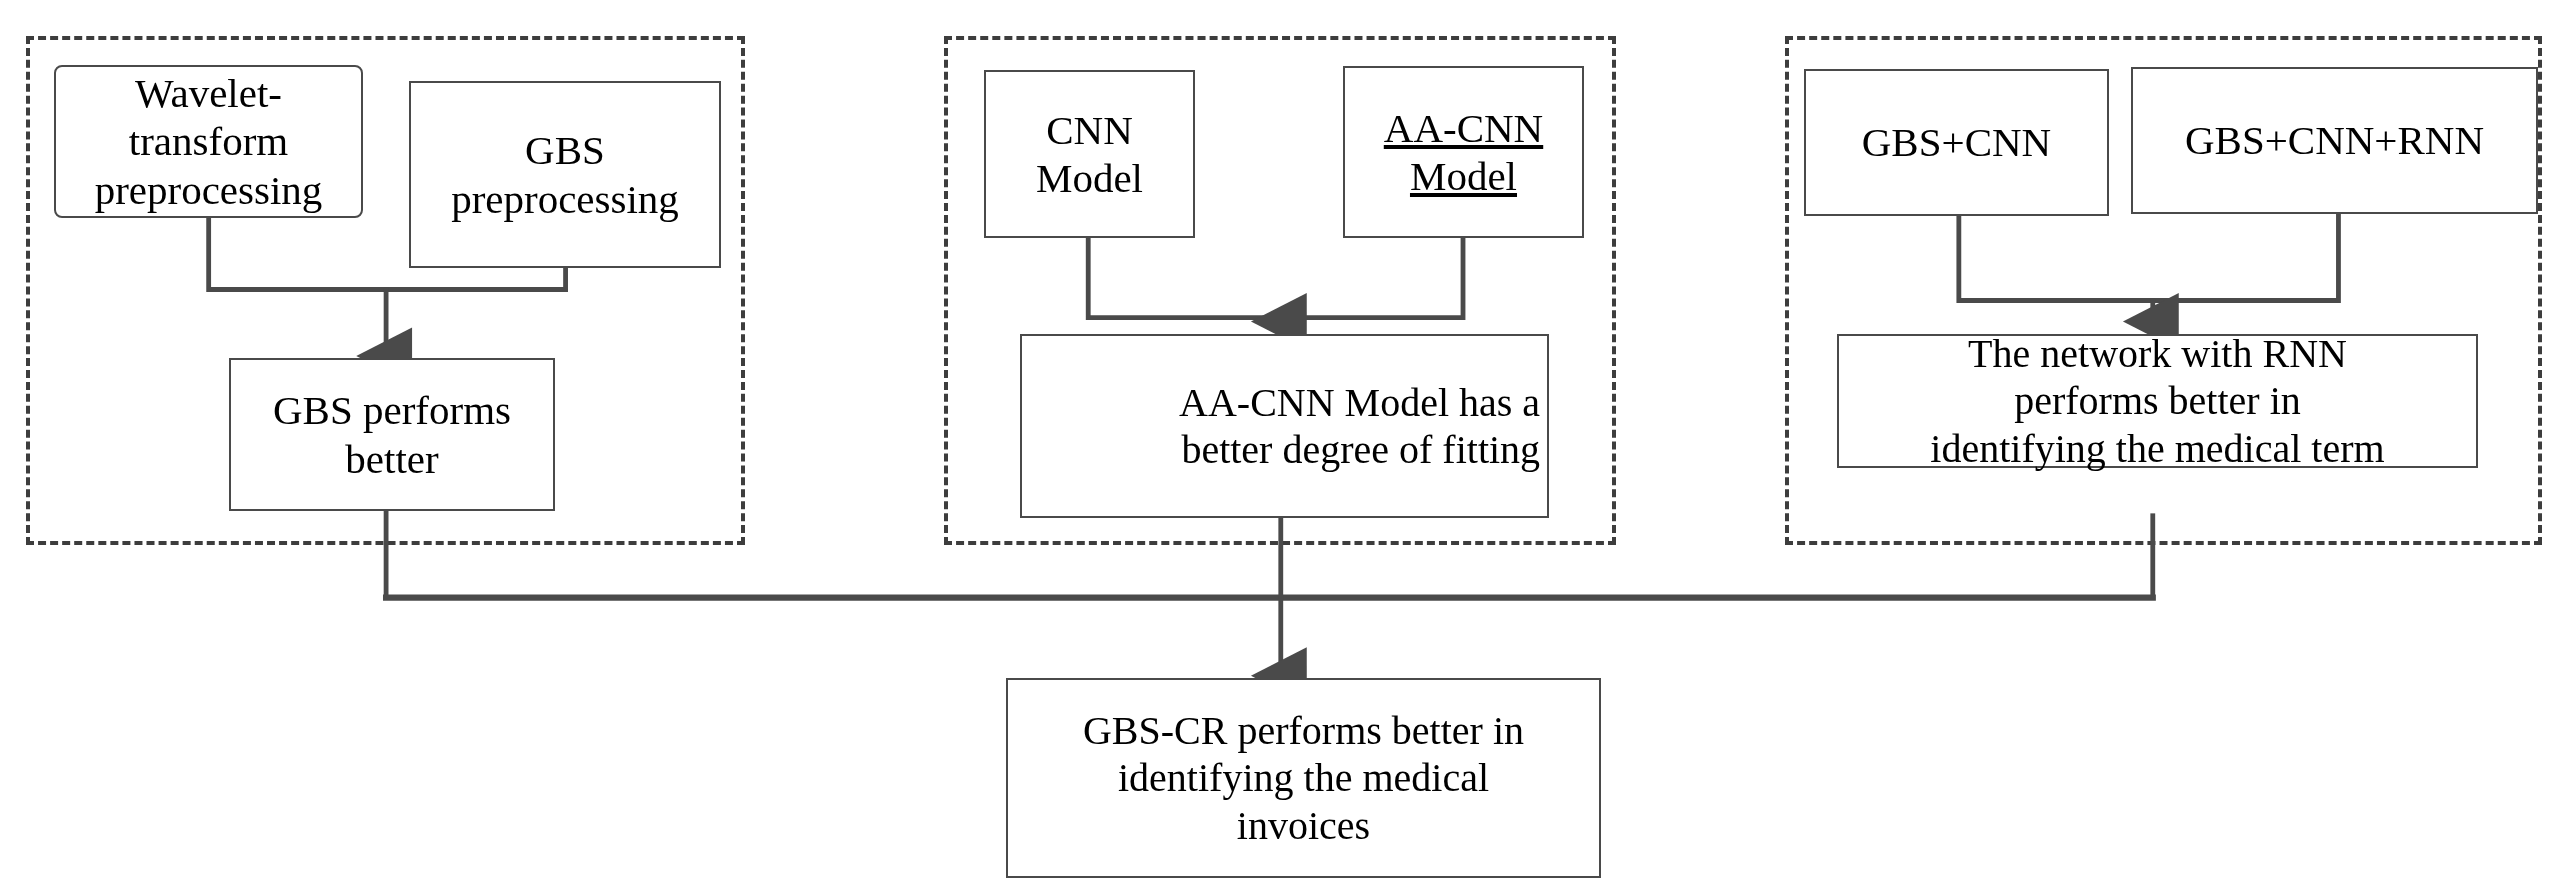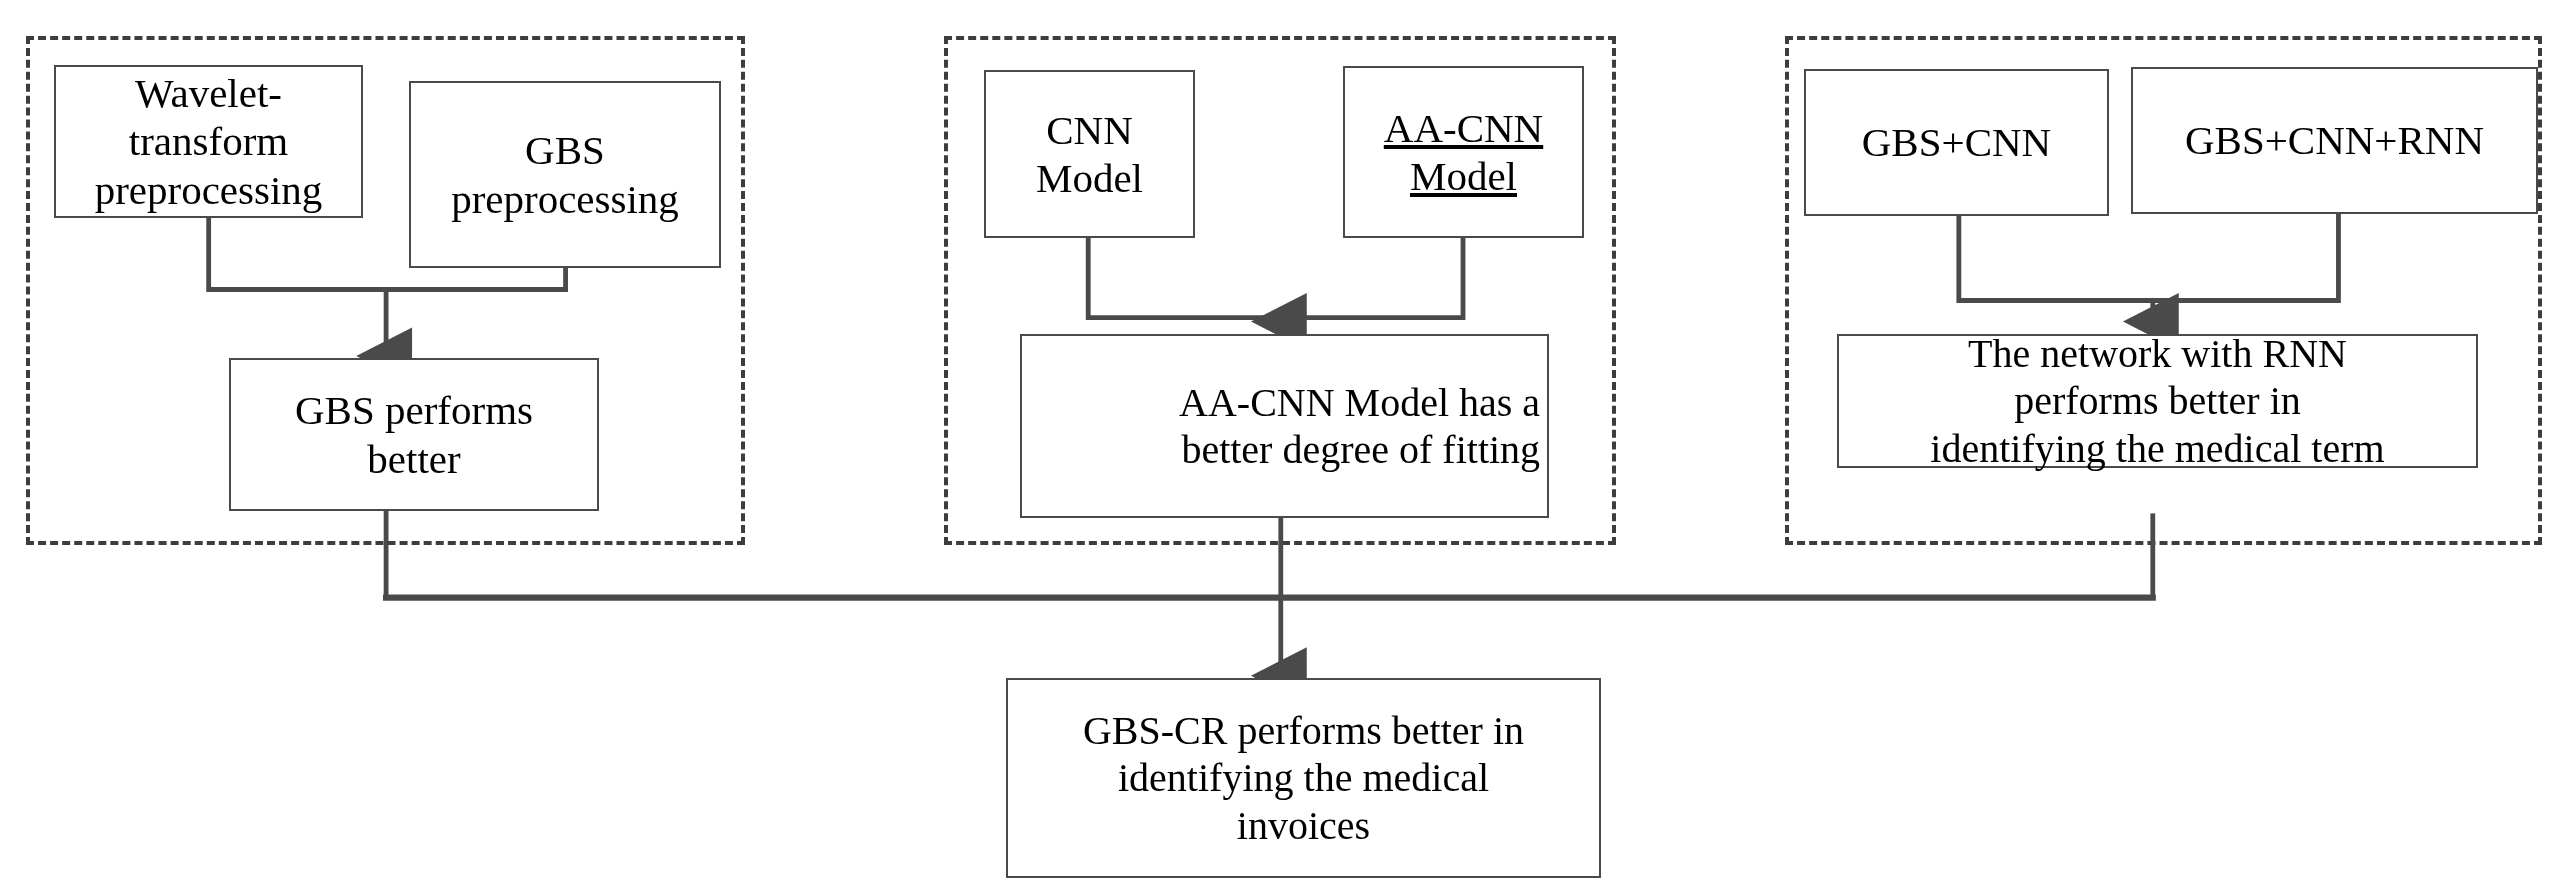--- a/index.html
+++ b/index.html
@@ -59,29 +59,29 @@
 
     <g stroke="#4a4a4a" stroke-width="9" fill="none" stroke-linecap="square">
       <path d="M561,869 L3130,869"></path>
     </g>
 
     <g stroke="#4a4a4a" stroke-width="7" fill="none" stroke-linecap="square">
       <path d="M1862,869 L1862,986" marker-end="url(#arrowhead)"></path>
     </g>
   </svg>
 
-  <div class="node t-lg" style="left:54px;top:65px;width:309px;height:153px;">
+  <div class="node t-lg" style="left:54px;top:65px;width:309px;height:153px;border-radius:8px;">
     <span>Wavelet-<br>transform<br>preprocessing</span>
   </div>
 
   <div class="node t-lg" style="left:409px;top:81px;width:312px;height:187px;">
     <span>GBS<br>preprocessing</span>
   </div>
 
-  <div class="node t-lg" style="left:229px;top:358px;width:370px;height:153px;">
+  <div class="node t-lg" style="left:229px;top:358px;width:326px;height:153px;">
     <span>GBS performs<br>better</span>
   </div>
 
   <div class="node t-lg" style="left:984px;top:70px;width:211px;height:168px;">
     <span>CNN<br>Model</span>
   </div>
 
   <div class="node t-lg" style="left:1343px;top:66px;width:241px;height:172px;text-decoration:underline;">
     <span>AA-CNN<br>Model</span>
   </div>

